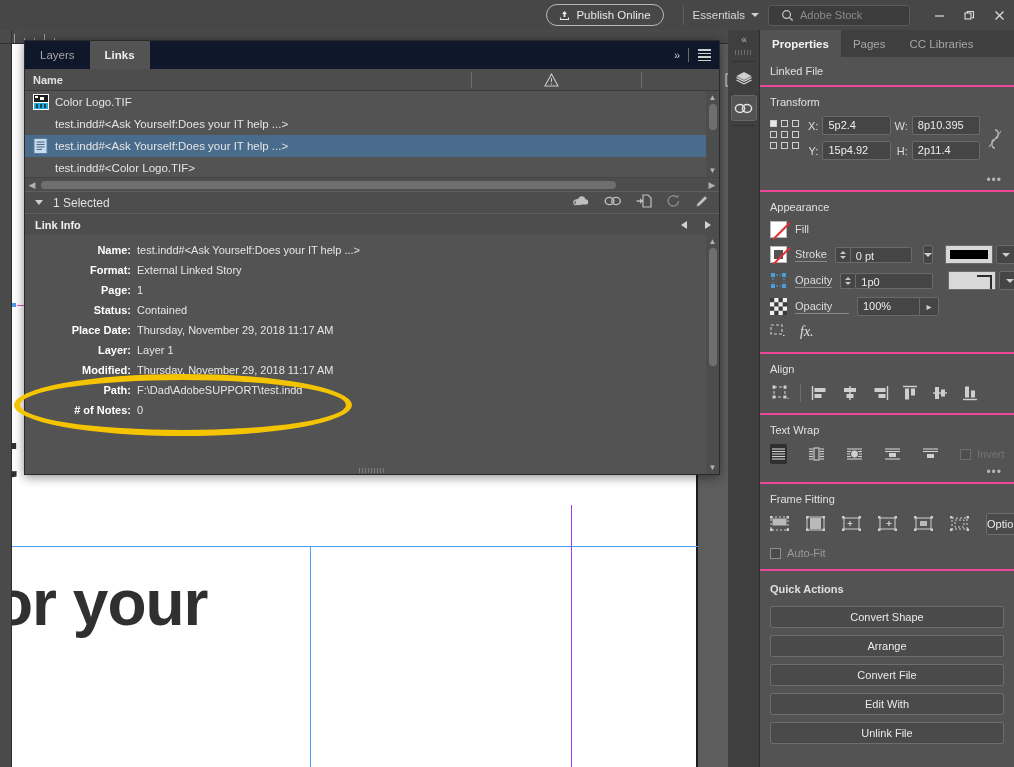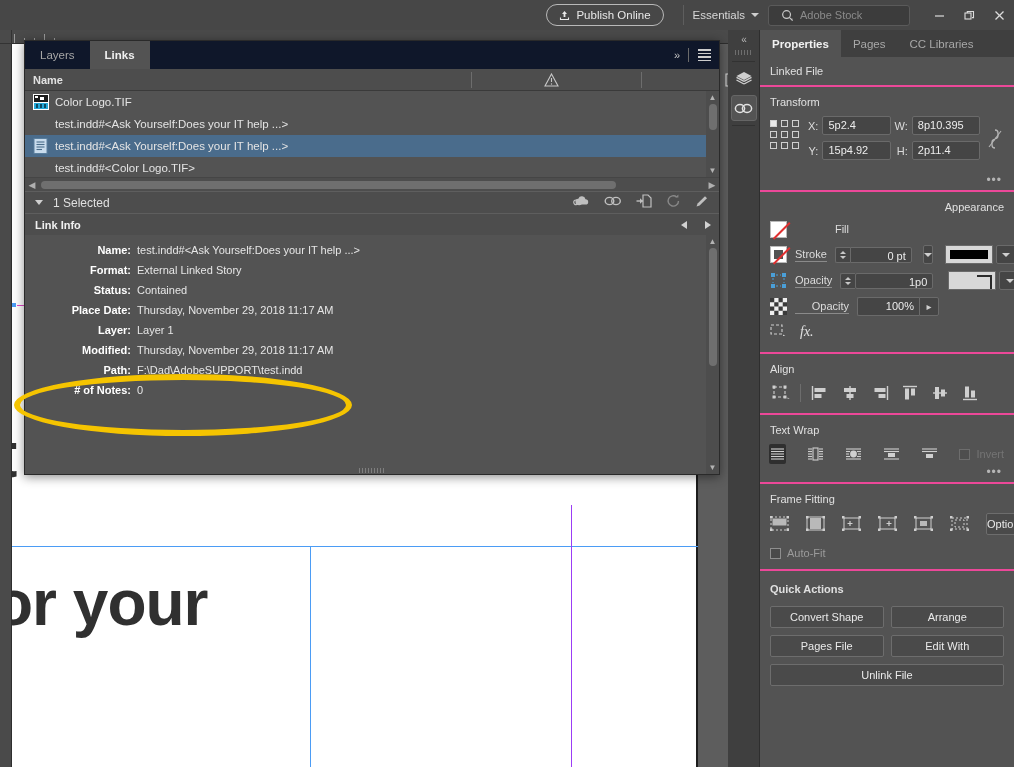--- a/index.html
+++ b/index.html
@@ -182,21 +182,21 @@
   .ib.dim { opacity: .45; cursor: default; }
   .align-sep { width: 1px; height: 18px; background: #6d6d6d; }
   .cb { width: 11px; height: 11px; border: 1px solid #8e8e8e; background: #4a4a4a; display: inline-block; }
   .cb-lbl { font-size: 11px; color: #9b9b9b; margin-left: 6px; }
 
   .btn {
     height: 22px; background: #4a4a4a; border: 1px solid #6d6d6d; border-radius: 2px;
     display: flex; align-items: center; justify-content: center;
     font-size: 11px; color: #eaeaea; cursor: pointer;
   }
-  .qa-grid { display: grid; grid-template-columns: 1fr 1fr; gap: 7px; }
+  .qa-grid { display: grid; grid-template-columns: 1fr; gap: 7px; }
   .qa-full { grid-column: 1 / -1; }
   .options-btn { width: 74px; margin-left: auto; }
 </style>
 </head>
 <body>
 
 <div id="root">
 
   <div class="titlebar">
     <div class="publish-online">
@@ -406,20 +406,24 @@
 
     <div class="linkinfo-body">
       <div style="padding-top:5px;">
         <div class="info-row">
             <span class="info-key">Name:</span>
             <span class="info-val">test.indd#&lt;Ask Yourself:Does your IT help ...&gt;</span>
           </div>
         <div class="info-row">
             <span class="info-key">Format:</span>
             <span class="info-val">External Linked Story</span>
+          </div>
+        <div class="info-row">
+            <span class="info-key">Page:</span>
+            <span class="info-val">1</span>
           </div>
         <div class="info-row">
             <span class="info-key">Status:</span>
             <span class="info-val">Contained</span>
           </div>
         <div class="info-row">
             <span class="info-key">Place Date:</span>
             <span class="info-val">Thursday, November 29, 2018 11:17 AM</span>
           </div>
         <div class="info-row">
@@ -514,21 +518,21 @@
           <svg width="14" height="22" viewBox="0 0 14 22">
               <path d="M7 2 a3 3 0 0 1 3 3 v2.5 a3 3 0 0 1-3 3" stroke="#b4b4b4" stroke-width="1.3" fill="none"></path>
               <path d="M7 11.5 a3 3 0 0 0-3 3 v2.5 a3 3 0 0 0 3 3" stroke="#b4b4b4" stroke-width="1.3" fill="none"></path>
               <line x1="1" y1="19" x2="13" y2="3" stroke="#b4b4b4" stroke-width="1.1"></line>
             </svg>
         </div>
       </div>
       <span class="ellipsis-btn">•••</span>
     </div>
 
-    <div class="sec" style="text-align:right;">
+    <div class="sec" style="">
       <div class="sec-title">Appearance</div>
 
       <div class="app-row">
         <span class="swatch none"></span>
         <span class="swatch-lbl nolink">Fill</span>
       </div>
 
       <div class="app-row">
         <span class="swatch stroke none"></span>
         <span class="swatch-lbl">Stroke</span>
@@ -665,21 +669,21 @@
               <line x1="2" y1="14.5" x2="16" y2="14.5" stroke="#cfcfcf" stroke-width="1.4"></line>
               <rect x="4" y="1.5" width="4" height="11" fill="#cfcfcf"></rect>
               <rect x="10" y="5.5" width="4" height="7" fill="#cfcfcf"></rect>
             </svg>
         </span>
       </div>
     </div>
 
     <div class="sec" style="padding-bottom:18px;">
       <div class="sec-title">Text Wrap</div>
-      <div class="icon-row" style="gap:21px;justify-content:flex-end;">
+      <div class="icon-row" style="gap:21px;">
         <span class="ib active">
           <svg width="17" height="15" viewBox="0 0 17 15">
               <g stroke="#cfcfcf" stroke-width="1.1">
                 <line x1="2" y1="2" x2="15" y2="2"></line>
                 <line x1="2" y1="4.5" x2="15" y2="4.5"></line>
                 <line x1="2" y1="7" x2="15" y2="7"></line>
                 <line x1="2" y1="9.5" x2="15" y2="9.5"></line>
                 <line x1="2" y1="12" x2="15" y2="12"></line>
               </g>
             </svg>
@@ -812,21 +816,21 @@
         <span class="cb"></span>
         <span class="cb-lbl">Auto-Fit</span>
       </div>
     </div>
 
     <div class="sec" style="border-bottom:none; padding-top:12px;">
       <div class="sec-title" style="margin-bottom:11px;font-weight:bold;">Quick Actions</div>
       <div class="qa-grid">
         <span class="btn">Convert Shape</span>
         <span class="btn">Arrange</span>
-        <span class="btn">Pages File</span>
+        <span class="btn">Convert File</span>
         <span class="btn">Edit With</span>
         <span class="btn qa-full">Unlink File</span>
       </div>
     </div>
 
   </div>
 
 </div>
 
 </body></html>

